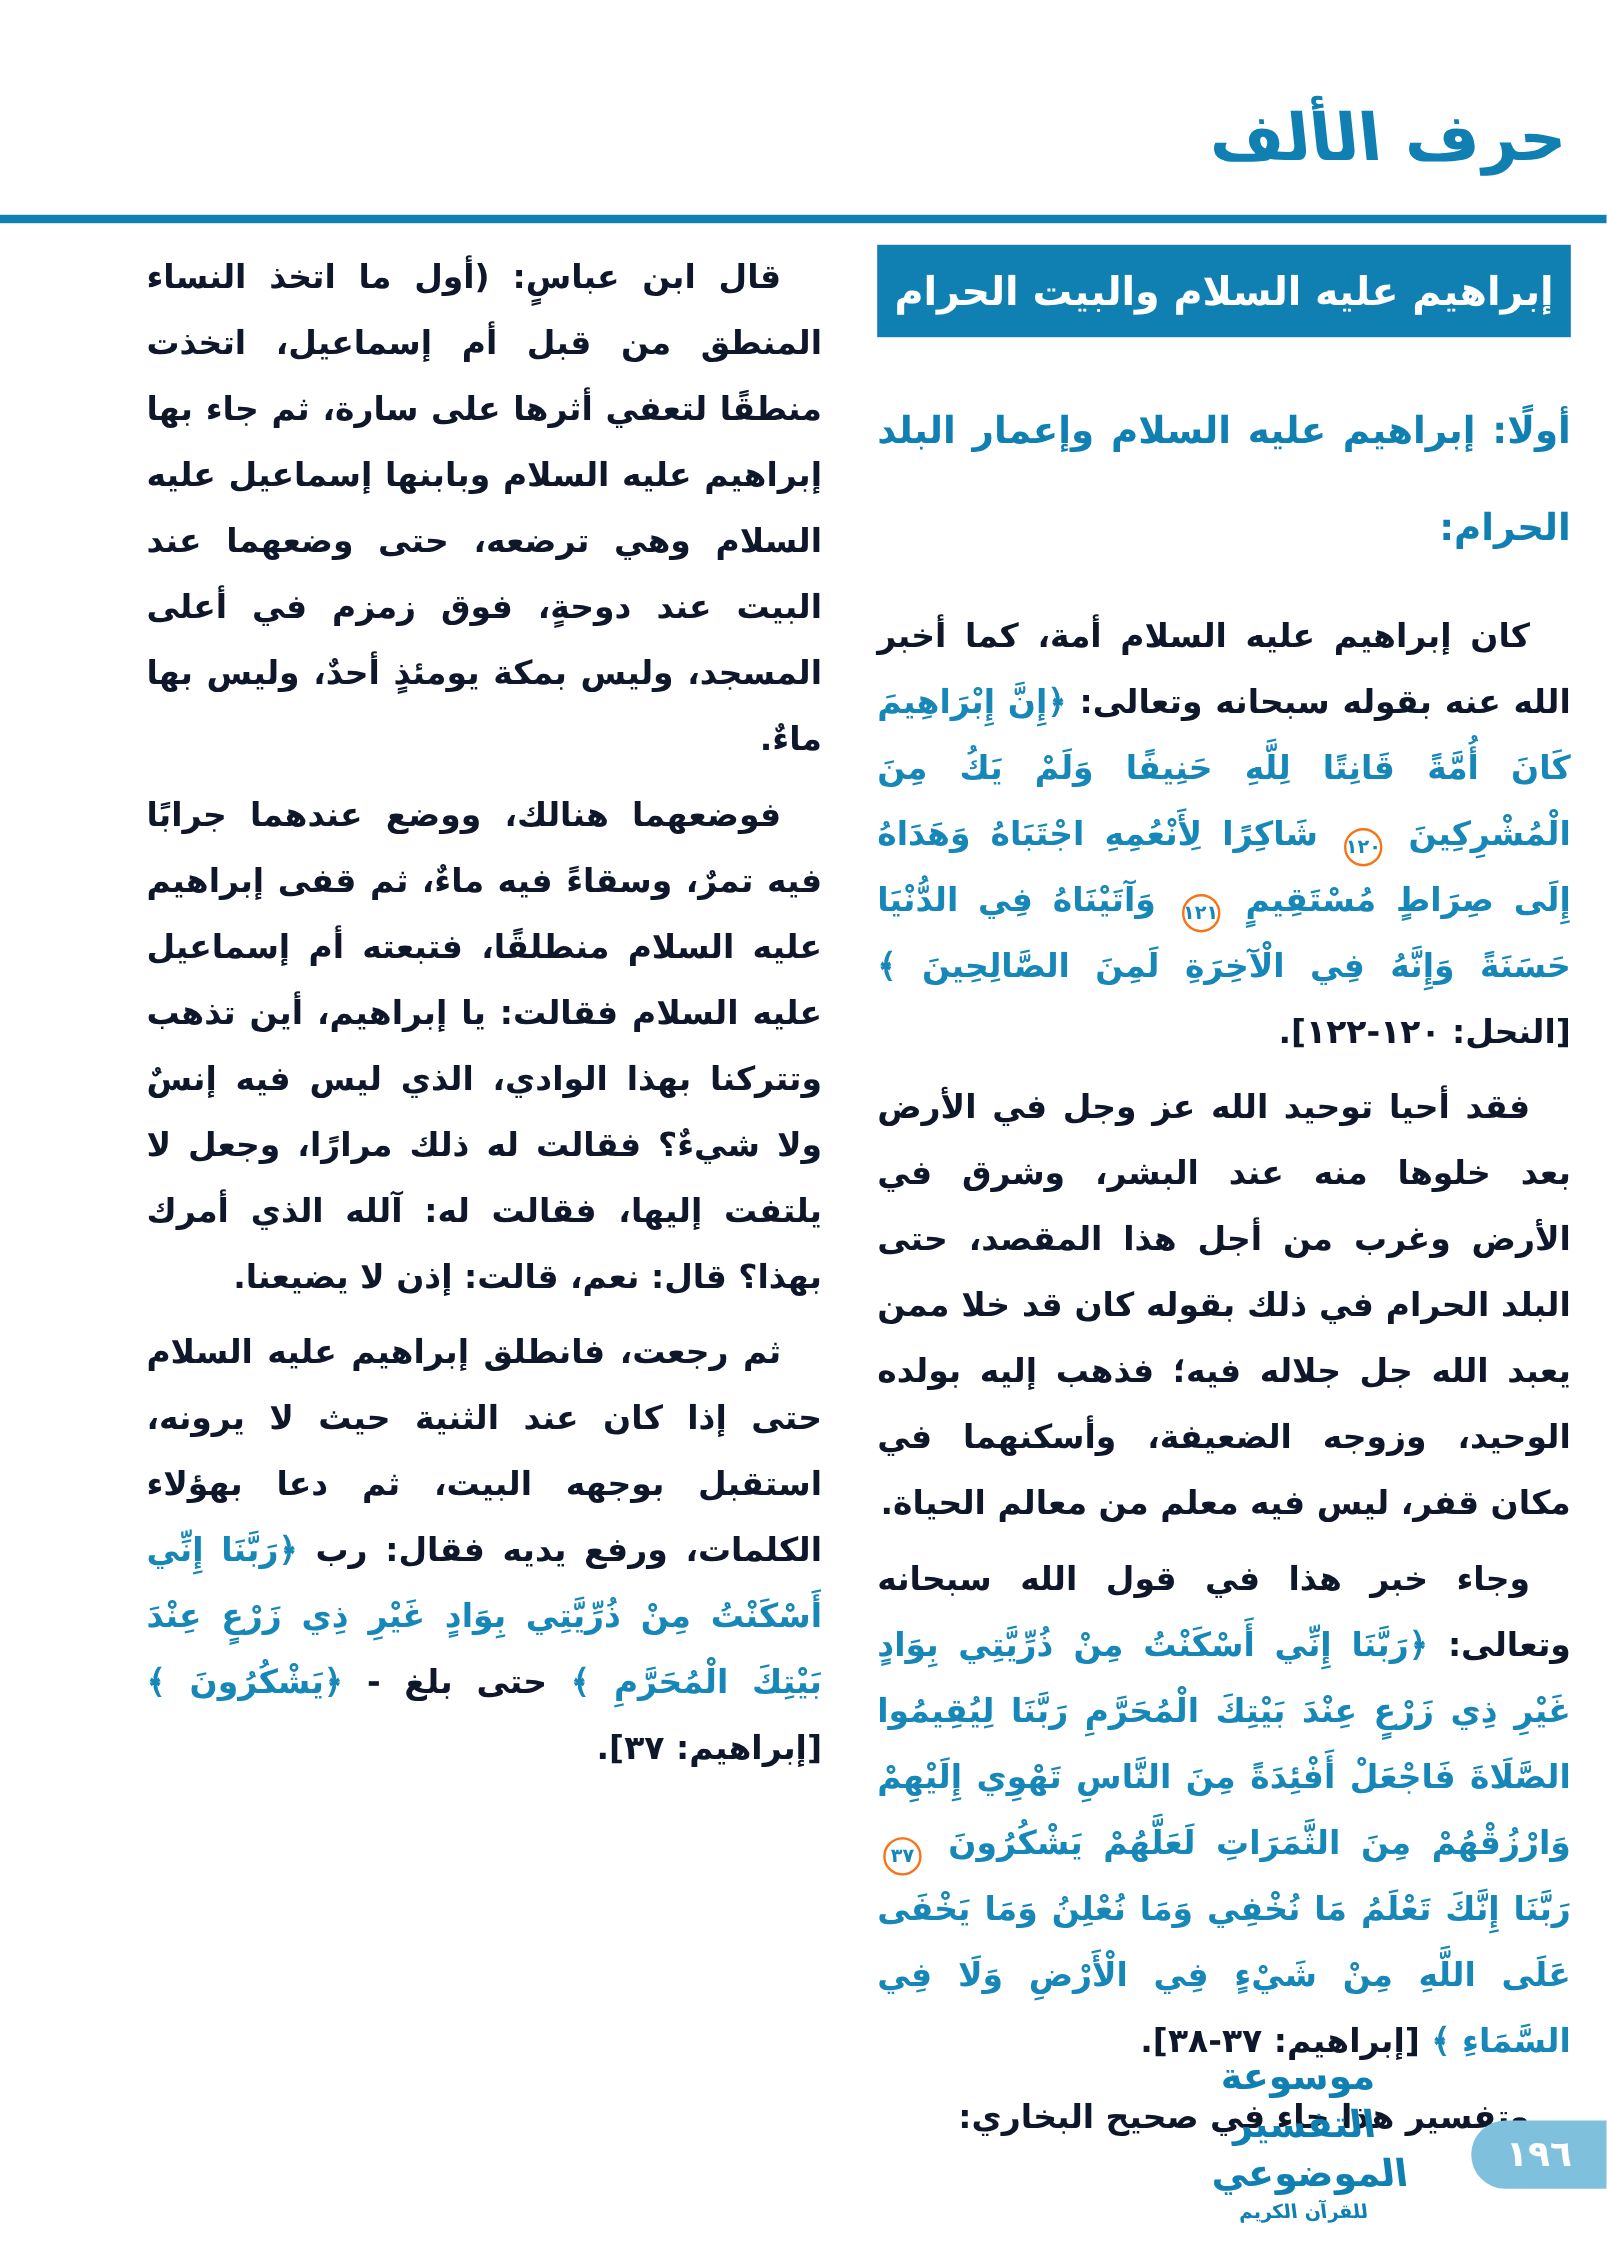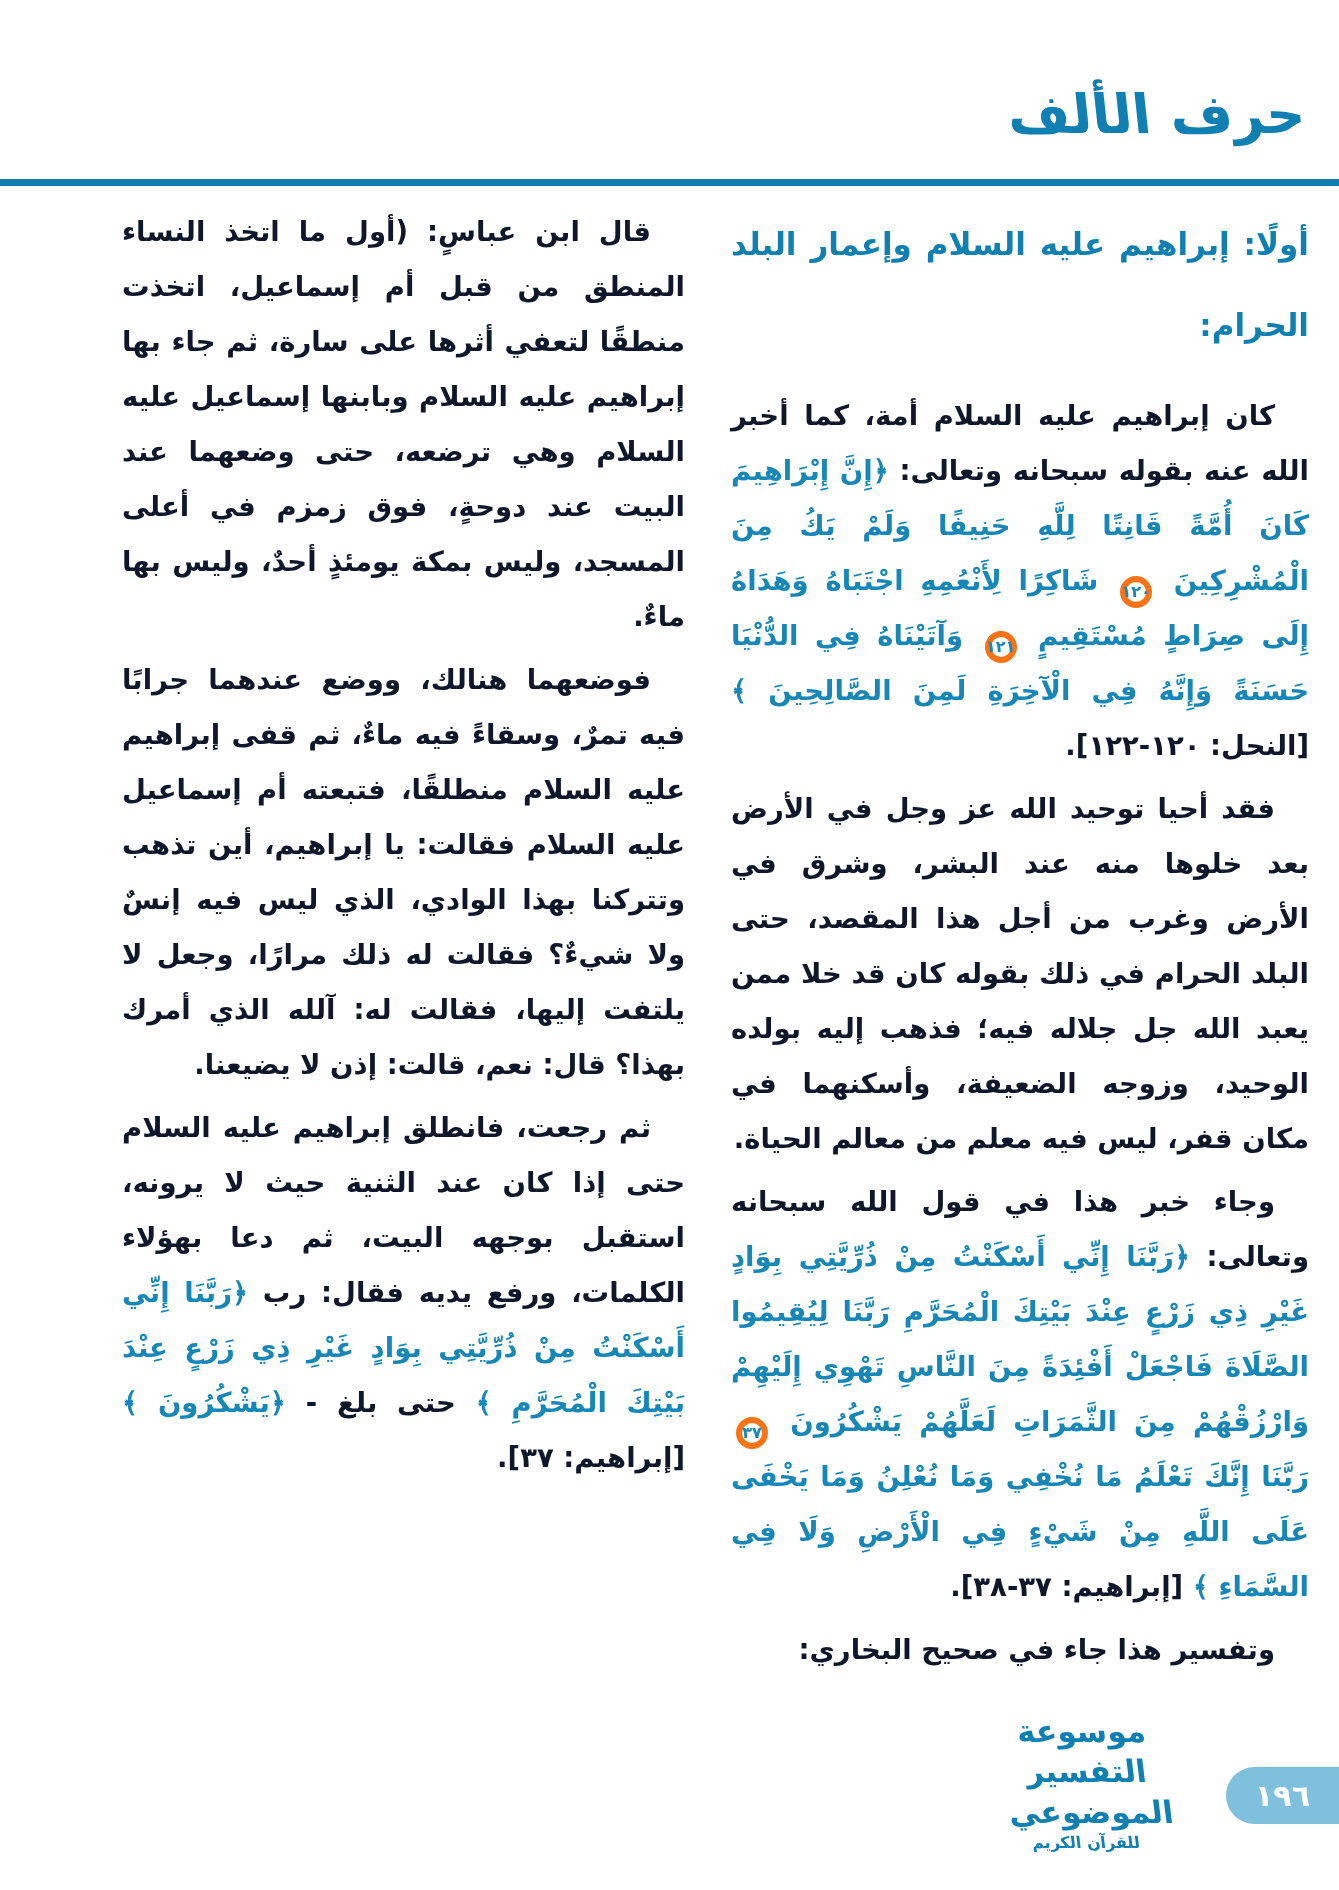--- a/index.html
+++ b/index.html
@@ -67,21 +67,21 @@
     text-align: justify;
     margin-bottom: 22px;
   }
   .seg-normal { color: #0f172a; }
   .seg-quran  { color: #1787b8; }
   .seg-ayah {
     display: inline-flex;
     align-items: center;
     justify-content: center;
     width: 32px; height: 32px;
-    border: 6px solid #f97316;
+    border: 2px solid #f97316;
     border-radius: 50%;
     color: #1787b8;
     font-size: 16px;
     line-height: 1;
     vertical-align: -7px;
     margin: 0 5px;
     text-indent: 0;
   }
   
   .footer-logo {
@@ -128,20 +128,23 @@
 <div class="page">
 
   <div class="header">
     <div class="chapter-title">حرف الألف</div>
   </div>
   <div class="header-rule"></div>
 
   <div class="columns">
 
     <div class="col col-right">
+      <div class="section-box">
+        <span>إبراهيم عليه السلام والبيت الحرام</span>
+      </div>
       <div class="section-subtitle">أولًا: إبراهيم عليه السلام وإعمار البلد الحرام:</div>
       <p><span class="seg-normal">كان إبراهيم عليه السلام أمة، كما أخبر الله عنه بقوله سبحانه وتعالى: </span><span class="seg-quran">﴿إِنَّ إِبْرَاهِيمَ كَانَ أُمَّةً قَانِتًا لِلَّهِ حَنِيفًا وَلَمْ يَكُ مِنَ الْمُشْرِكِينَ </span><span class="seg-ayah">١٢٠</span><span class="seg-quran"> شَاكِرًا لِأَنْعُمِهِ اجْتَبَاهُ وَهَدَاهُ إِلَى صِرَاطٍ مُسْتَقِيمٍ </span><span class="seg-ayah">١٢١</span><span class="seg-quran"> وَآتَيْنَاهُ فِي الدُّنْيَا حَسَنَةً وَإِنَّهُ فِي الْآخِرَةِ لَمِنَ الصَّالِحِينَ ﴾ </span><span class="seg-normal">[النحل: ١٢٠-١٢٢].</span></p>
       <p><span class="seg-normal">فقد أحيا توحيد الله عز وجل في الأرض بعد خلوها منه عند البشر، وشرق في الأرض وغرب من أجل هذا المقصد، حتى البلد الحرام في ذلك بقوله كان قد خلا ممن يعبد الله جل جلاله فيه؛ فذهب إليه بولده الوحيد، وزوجه الضعيفة، وأسكنهما في مكان قفر، ليس فيه معلم من معالم الحياة.</span></p>
       <p><span class="seg-normal">وجاء خبر هذا في قول الله سبحانه وتعالى: </span><span class="seg-quran">﴿رَبَّنَا إِنِّي أَسْكَنْتُ مِنْ ذُرِّيَّتِي بِوَادٍ غَيْرِ ذِي زَرْعٍ عِنْدَ بَيْتِكَ الْمُحَرَّمِ رَبَّنَا لِيُقِيمُوا الصَّلَاةَ فَاجْعَلْ أَفْئِدَةً مِنَ النَّاسِ تَهْوِي إِلَيْهِمْ وَارْزُقْهُمْ مِنَ الثَّمَرَاتِ لَعَلَّهُمْ يَشْكُرُونَ </span><span class="seg-ayah">٣٧</span><span class="seg-quran"> رَبَّنَا إِنَّكَ تَعْلَمُ مَا نُخْفِي وَمَا نُعْلِنُ وَمَا يَخْفَى عَلَى اللَّهِ مِنْ شَيْءٍ فِي الْأَرْضِ وَلَا فِي السَّمَاءِ ﴾ </span><span class="seg-normal">[إبراهيم: ٣٧-٣٨].</span></p>
       <p><span class="seg-normal">وتفسير هذا جاء في صحيح البخاري:</span></p>
     </div>
 
     <div class="col col-left">
       <p><span class="seg-normal">قال ابن عباسٍ: (أول ما اتخذ النساء المنطق من قبل أم إسماعيل، اتخذت منطقًا لتعفي أثرها على سارة، ثم جاء بها إبراهيم عليه السلام وبابنها إسماعيل عليه السلام وهي ترضعه، حتى وضعهما عند البيت عند دوحةٍ، فوق زمزم في أعلى المسجد، وليس بمكة يومئذٍ أحدٌ، وليس بها ماءٌ.</span></p>
       <p><span class="seg-normal">فوضعهما هنالك، ووضع عندهما جرابًا فيه تمرٌ، وسقاءً فيه ماءٌ، ثم قفى إبراهيم عليه السلام منطلقًا، فتبعته أم إسماعيل عليه السلام فقالت: يا إبراهيم، أين تذهب وتتركنا بهذا الوادي، الذي ليس فيه إنسٌ ولا شيءٌ؟ فقالت له ذلك مرارًا، وجعل لا يلتفت إليها، فقالت له: آلله الذي أمرك بهذا؟ قال: نعم، قالت: إذن لا يضيعنا.</span></p>

